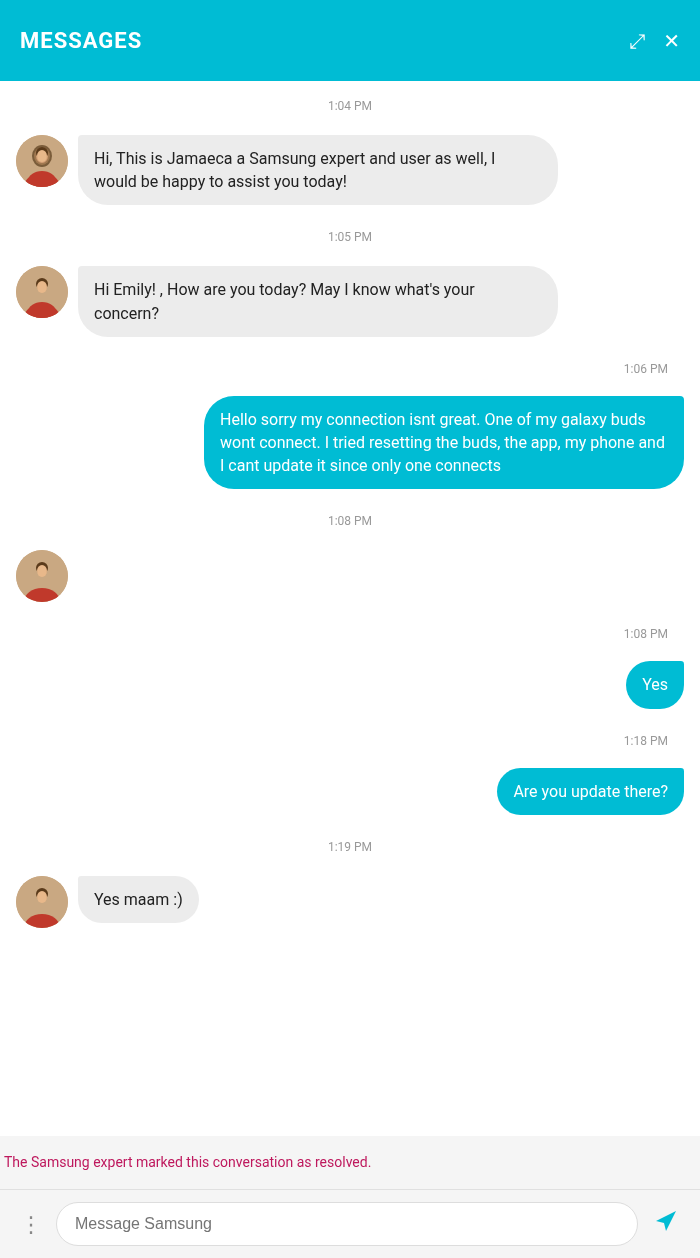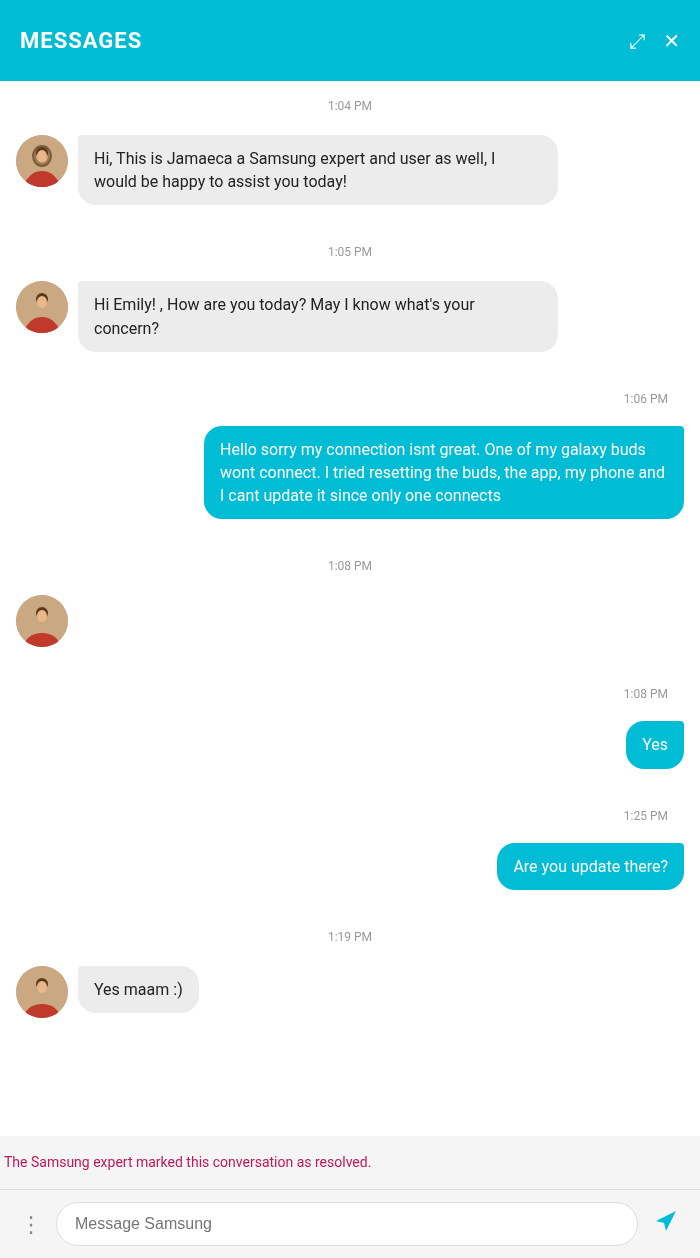--- a/index.html
+++ b/index.html
@@ -61,21 +61,21 @@
       color: #999;
       font-size: 12px;
       margin: 8px 12px 4px 0;
       padding-right: 4px;
     }
 
     
     .msg-row {
       display: flex;
       align-items: flex-start;
-      margin-bottom: 16px;
+      margin-bottom: 1px;
     }
     .msg-row.right {
       justify-content: flex-end;
     }
 
     
     .avatar {
       width: 52px;
       height: 52px;
       border-radius: 50%;
@@ -89,21 +89,21 @@
     }
     .avatar svg {
       width: 52px;
       height: 52px;
     }
 
     
     .bubble {
       max-width: 480px;
       padding: 12px 16px;
-      border-radius: 18px;
+      border-radius: 30px;
       font-size: 16px;
       line-height: 1.45;
       position: relative;
     }
     .bubble.left {
       background: #ececec;
       color: #222;
       border-top-left-radius: 4px;
     }
     .bubble.right {
@@ -221,21 +221,21 @@
     </div>
   </div>
 
   <div class="timestamp-right">1:08 PM</div>
   <div class="msg-row right">
     <div class="bubble right">
       <span>Yes</span>
     </div>
   </div>
 
-  <div class="timestamp-right">1:25 PM</div>
+  <div class="timestamp-right">1:18 PM</div>
   <div class="msg-row right">
     <div class="bubble right">
       <span>Are you update there?</span>
     </div>
   </div>
 
   <div class="timestamp">1:19 PM</div>
   <div class="msg-row left">
     <div class="avatar">
       <svg viewBox="0 0 52 52" xmlns="http://www.w3.org/2000/svg">

